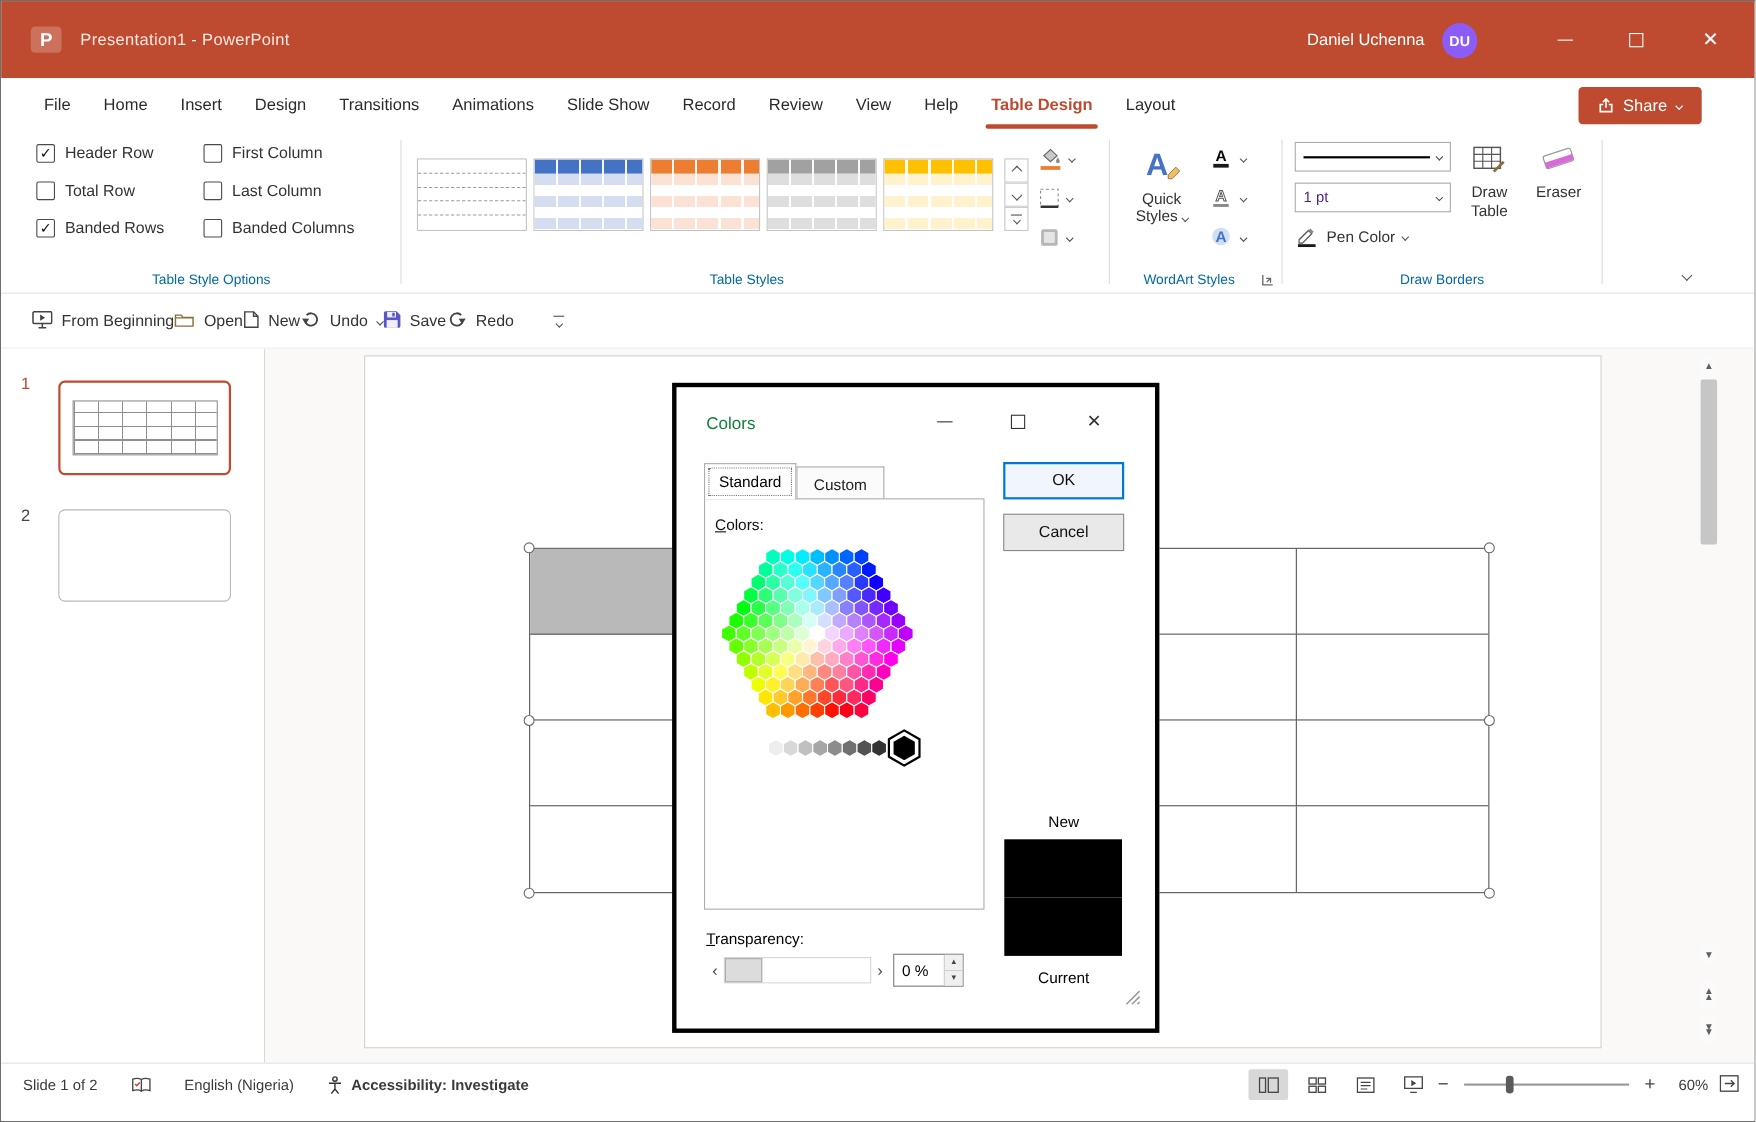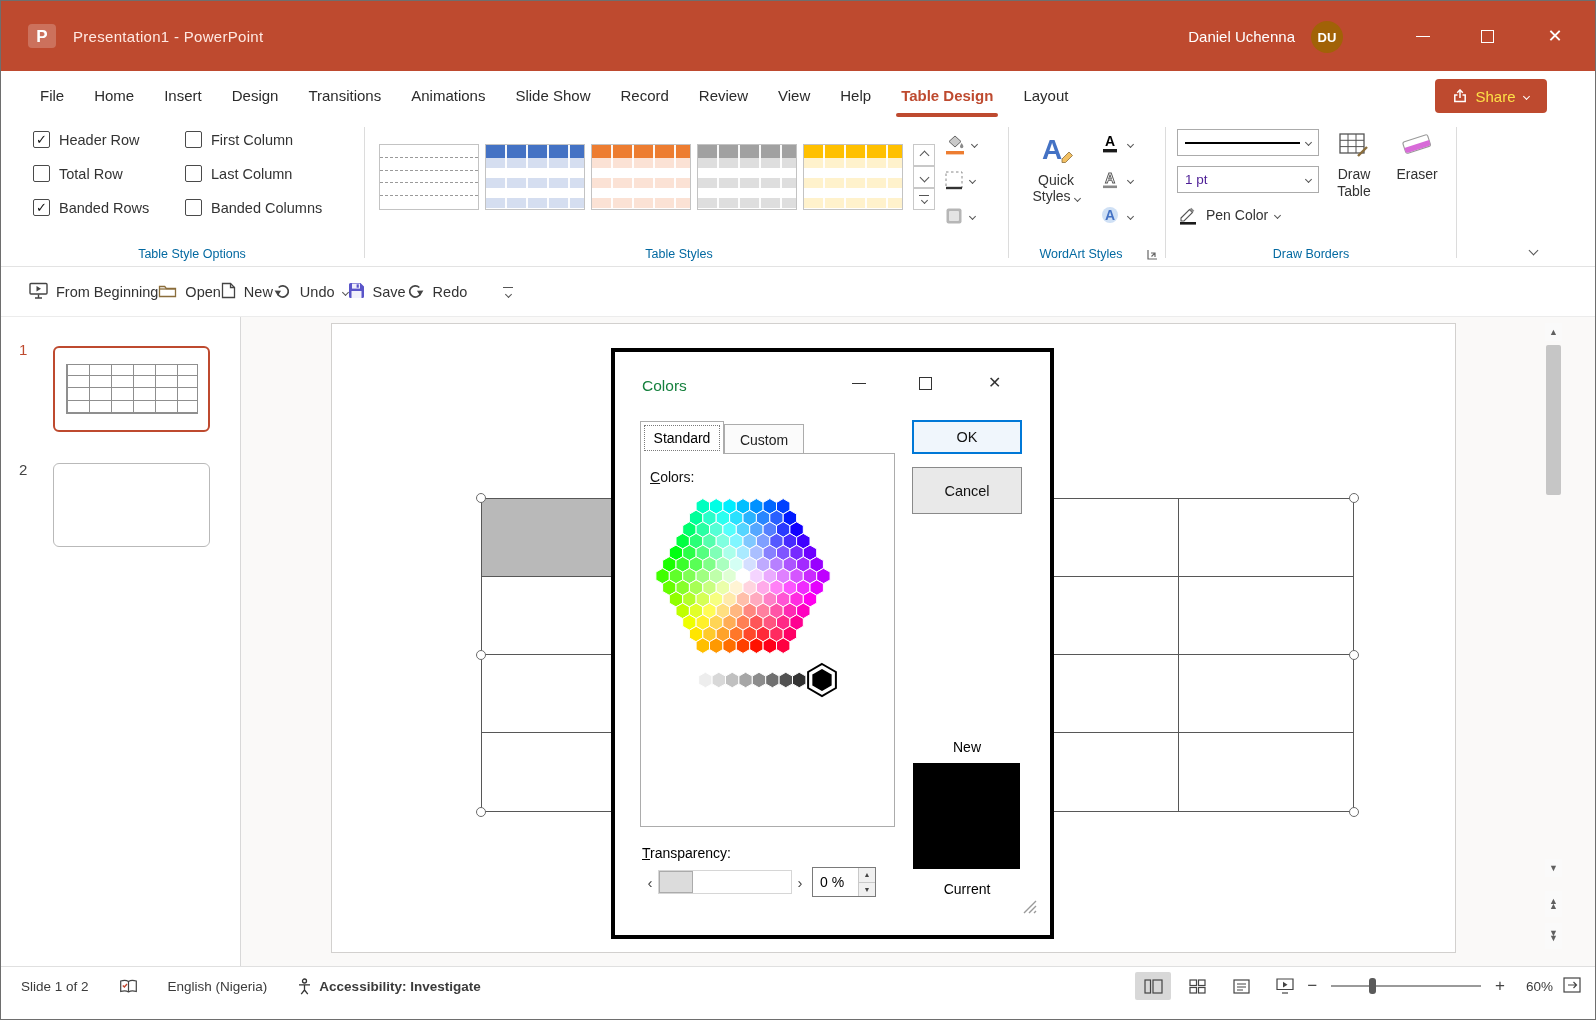--- a/index.html
+++ b/index.html
@@ -8,32 +8,32 @@
 
   
   .titlebar{position:absolute;left:0;top:0;width:100%;height:70px;background:var(--red,#BE4A2F);display:flex;align-items:center;color:#fff;}
   .pplogo{position:absolute;left:24px;top:18px;width:34px;height:34px;}
   .apptitle{position:absolute;left:72px;top:0;height:70px;display:flex;align-items:center;font-size:15px;color:#ffe9e2;letter-spacing:.3px;}
   .searchbox{position:absolute;left:586px;top:15px;width:424px;height:42px;background:rgba(255,255,255,.30);border-radius:4px;display:flex;align-items:center;padding-left:36px;gap:10px;}
   .searchbox .ph{color:#ffe3da;font-size:15px;}
   .searchbox svg{position:absolute;left:36px;top:12px;}
   .searchbox .ph{margin-left:26px;}
   .username{position:absolute;right:300px;top:0;height:70px;display:flex;align-items:center;font-size:15px;color:#fff;}
-  .avatar{position:absolute;right:252px;top:20px;width:32px;height:32px;border-radius:50%;background:#a16207;color:#fff;font-size:13px;font-weight:bold;display:flex;align-items:center;justify-content:center;}
+  .avatar{position:absolute;right:252px;top:20px;width:32px;height:32px;border-radius:50%;background:#8b5cf6;color:#fff;font-size:13px;font-weight:bold;display:flex;align-items:center;justify-content:center;}
   .winbtn{position:absolute;top:0;width:64px;height:70px;display:flex;align-items:center;justify-content:center;color:#fff;}
   .wb-min{right:140px;} .wb-max{right:76px;} .wb-close{right:8px;font-size:18px;}
   .wb-min .bar{width:14px;border-top:1.6px solid #fff;}
   .wb-max .box{width:13px;height:13px;border:1.4px solid #fff;}
 
   
   .menubar{position:absolute;left:0;top:70px;width:100%;height:48px;background:#fff;display:flex;align-items:stretch;padding-left:24px;}
   .mtab{display:flex;align-items:center;padding:0 15px;font-size:15px;color:#2b2b2b;white-space:nowrap;position:relative;cursor:default;}
   .mtab.active{color:var(--red,#BE4A2F);font-weight:bold;}
   .mtab.active::after{content:'';position:absolute;left:10px;right:10px;bottom:2px;height:4px;border-radius:2px;background:var(--red,#BE4A2F);}
-  .sharebtn{position:absolute;right:48px;top:8px;height:34px;min-width:112px;background:var(--red,#BE4A2F);border-radius:4px;color:#fde047;display:flex;align-items:center;justify-content:center;gap:8px;font-size:15px;padding:0 12px;}
+  .sharebtn{position:absolute;right:48px;top:8px;height:34px;min-width:112px;background:var(--red,#BE4A2F);border-radius:4px;color:#ffffff;display:flex;align-items:center;justify-content:center;gap:8px;font-size:15px;padding:0 12px;}
 
   
   .ribbon{position:absolute;left:0;top:118px;width:100%;height:148px;background:#fff;border-bottom:1px solid #e3e3e3;}
   .rdiv{position:absolute;top:8px;bottom:8px;width:1px;background:#dcdcdc;}
   .grouplabel{position:absolute;bottom:5px;font-size:12.5px;color:#0369a1;text-align:center;}
   .cbgrid{position:absolute;left:32px;top:12px;display:grid;grid-template-columns:152px 176px;row-gap:17px;}
   .cbitem{display:flex;align-items:center;gap:9px;font-size:14.5px;color:#333;}
   .cbox{width:17px;height:17px;border:1.6px solid #4a4a4a;background:#fff;display:flex;align-items:center;justify-content:center;font-size:13px;color:#111;border-radius:2px;line-height:1;}
   .tsrow{position:absolute;left:378px;top:25px;display:flex;gap:6px;}
   .tsthumb{width:100px;height:66px;border:1px solid #c3c3c3;background:#fff;position:relative;overflow:hidden;}
@@ -83,21 +83,21 @@
   .dmin{position:absolute;left:223px;top:18px;width:14px;border-top:1.6px solid #333;}
   .dmax{position:absolute;left:290px;top:12px;width:13px;height:13px;border:1.5px solid #333;}
   .dclose{position:absolute;left:359px;top:8px;font-size:16px;color:#333;}
   .tab-std{position:absolute;left:11px;top:56px;width:84px;height:33px;background:#fff;border:1px solid #acacac;border-bottom:none;z-index:2;display:flex;align-items:center;justify-content:center;font-size:14px;}
   .tab-std::after{content:'';position:absolute;inset:3px;border:1px dotted #7a7a7a;}
   .tab-custom{position:absolute;left:95px;top:59px;width:80px;height:30px;background:#fbfbfb;border:1px solid #acacac;border-bottom:none;display:flex;align-items:center;justify-content:center;font-size:14px;color:#222;}
   .tabpanel{position:absolute;left:11px;top:88px;width:255px;height:374px;border:1px solid #acacac;background:#fff;}
   .colorslabel{position:absolute;left:9px;top:15px;font-size:14px;color:#111;}
   .palettesvg{position:absolute;left:1px;top:30px;}
   .okbtn{position:absolute;left:283px;top:55px;width:110px;height:34px;background:#f0f6fc;border:2px solid #0078D7;font-size:14.5px;color:#111;display:flex;align-items:center;justify-content:center;}
-  .cancelbtn{position:absolute;left:283px;top:102px;width:110px;height:47px;background:#e9e9e9;border:1px solid #8a8a8a;font-size:14.5px;color:#111;display:flex;align-items:center;justify-content:center;}
+  .cancelbtn{position:absolute;left:283px;top:102px;width:110px;height:34px;background:#e9e9e9;border:1px solid #8a8a8a;font-size:14.5px;color:#111;display:flex;align-items:center;justify-content:center;}
   .newlabel{position:absolute;left:283px;top:374px;width:110px;text-align:center;font-size:14px;}
   .colorpreview{position:absolute;left:284px;top:398px;width:107px;height:106px;display:flex;flex-direction:column;}
   .colorpreview div{flex:1;}
   .currentlabel{position:absolute;left:283px;top:516px;width:110px;text-align:center;font-size:14px;}
   .translabel{position:absolute;left:13px;top:480px;font-size:14px;}
   .transslider{position:absolute;left:13px;top:505px;width:166px;height:24px;display:flex;align-items:center;}
   .trarrow{width:16px;height:24px;display:flex;align-items:center;justify-content:center;color:#444;font-size:15px;}
   .trtrack{flex:1;height:24px;background:#fff;border:1px solid #d6d6d6;position:relative;}
   .trthumb{position:absolute;left:0;top:0;width:34px;height:22px;background:#dcdcdc;border:1px solid #ababab;}
   .spin{position:absolute;left:183px;top:502px;width:64px;height:30px;border:1px solid #7a7a7a;background:#fff;display:flex;}

